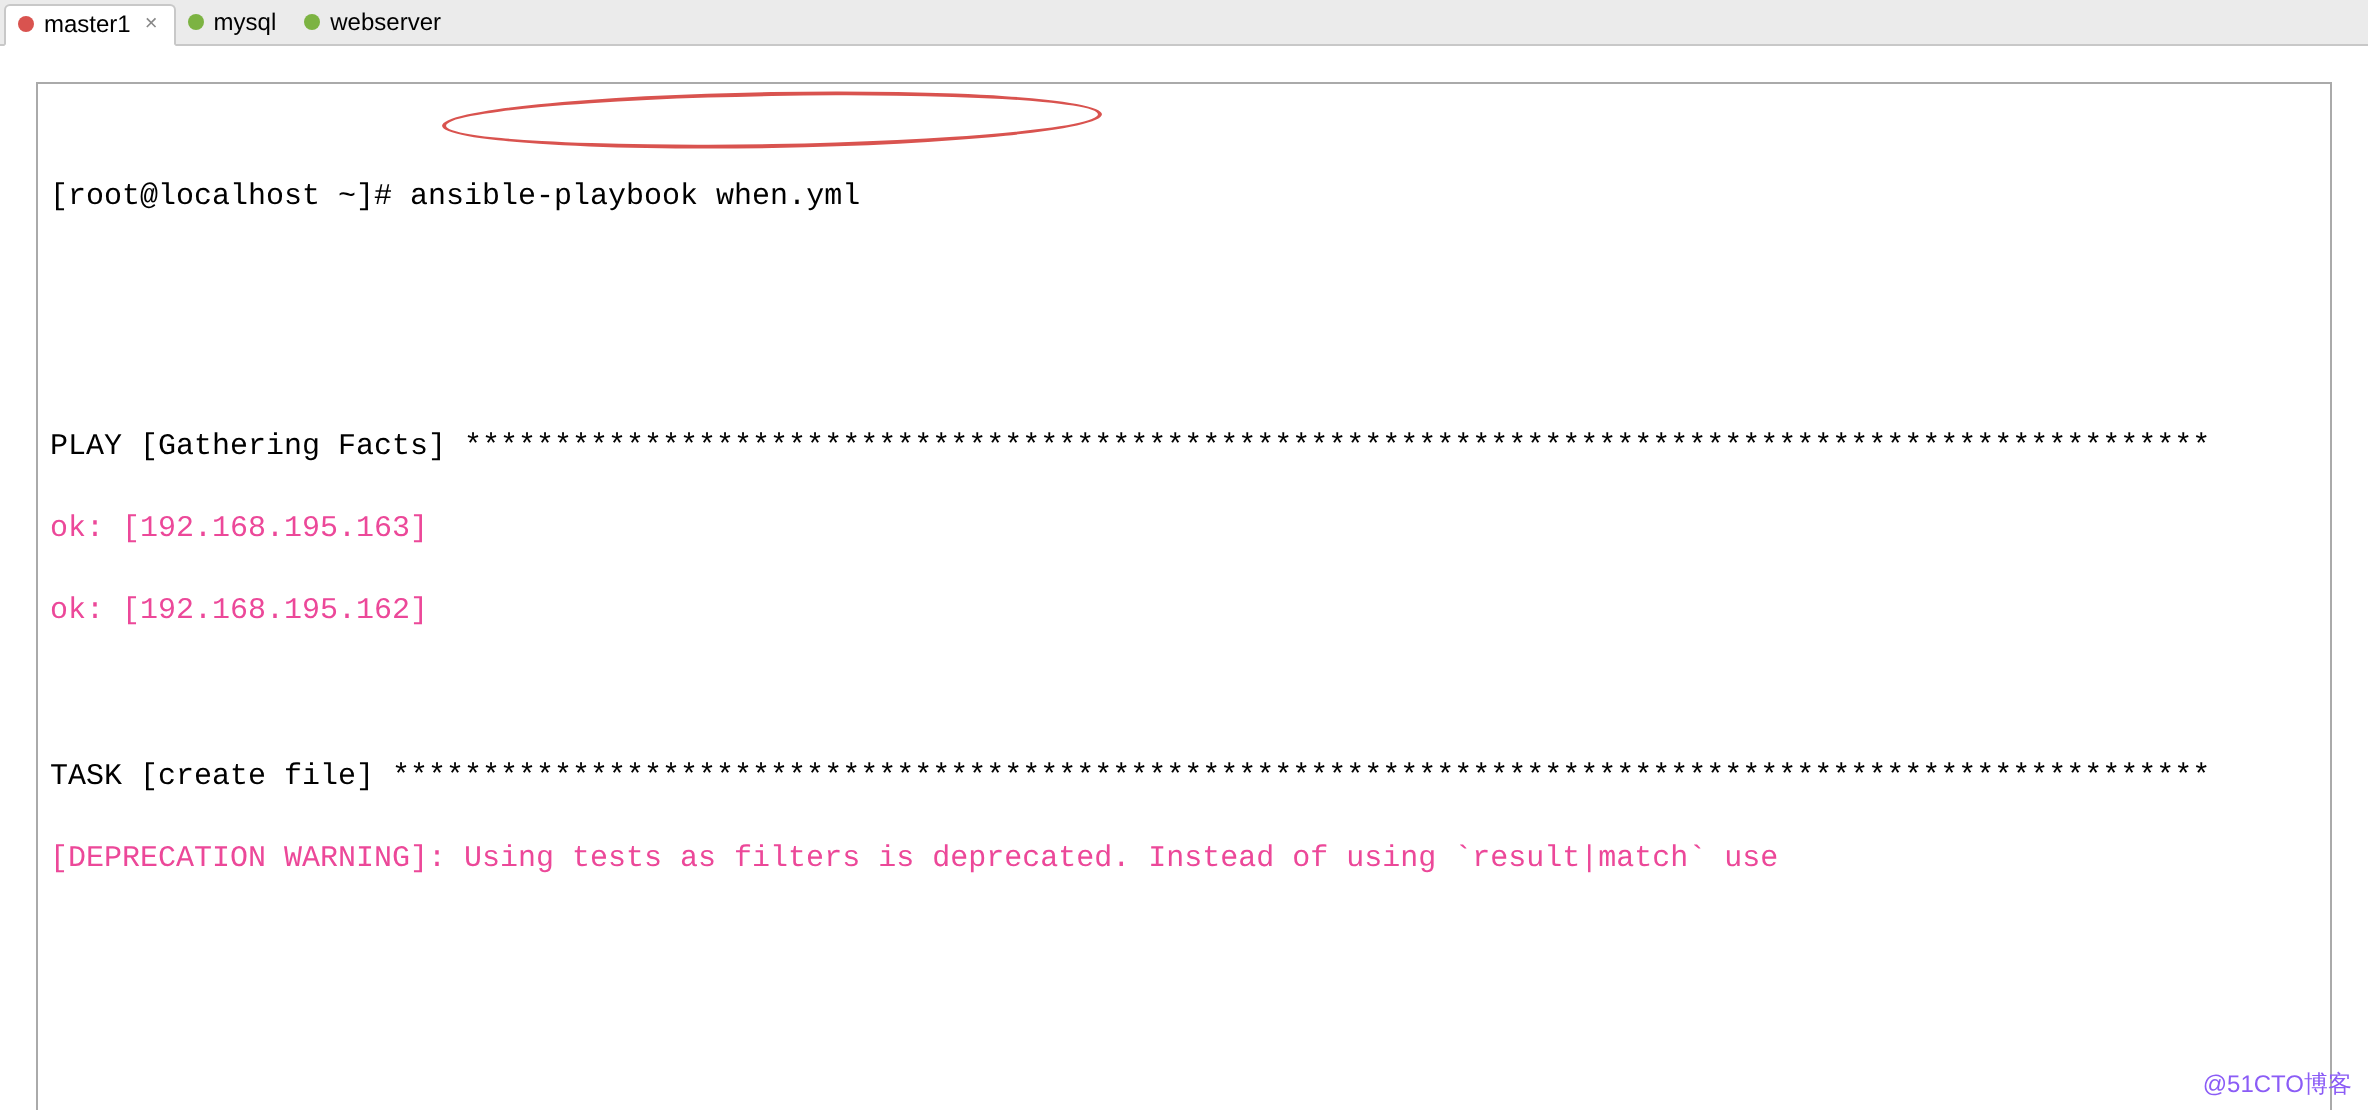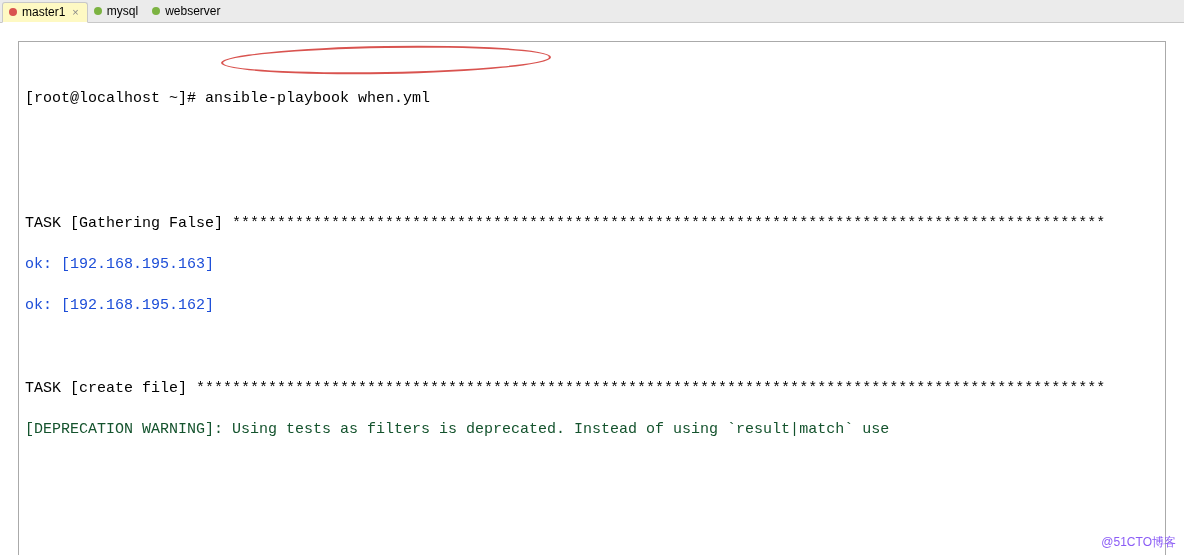--- a/index.html
+++ b/index.html
@@ -24,21 +24,21 @@
   }
   .tab {
     display: flex;
     align-items: center;
     padding: 2px 8px 2px 6px;
     gap: 5px;
     height: 21px;
     cursor: default;
   }
   .tab.active {
-    background: #fef9c3;
+    background: #ffffff;
     border: 1px solid #c8c8c8;
     border-bottom: 1px solid #ffffff;
     border-radius: 3px 3px 0 0;
     position: relative;
     top: 1px;
   }
   .status-dot {
     width: 8px;
     height: 8px;
     border-radius: 50%;
@@ -56,22 +56,22 @@
     line-height: 1.38;
     white-space: pre;
     position: relative;
     border: 1px solid #aaa;
     margin: 18px;
     height: 528px;
     overflow: hidden;
   }
   .line { display: block; }
   .black { color: #000; }
-  .green { color: #1d4ed8; }
-  .magenta { color: #14532d; }
+  .green { color: #ec4899; }
+  .magenta { color: #ec4899; }
   .annotation {
     position: absolute;
     border: 2px solid #d9534f;
     border-radius: 50%;
     width: 330px;
     height: 28px;
     left: 202px;
     top: 4px;
     pointer-events: none;
     transform: rotate(-1deg);
@@ -102,21 +102,21 @@
     <span class="status-dot dot-green"></span>
     <span>webserver</span>
   </div>
 </div>
 
 <div class="terminal">
 <div class="annotation"></div>
 <span class="line black"><span>[root@localhost ~]# </span><span>ansible-playbook when.yml</span></span>
 <span class="line">&nbsp;</span>
 <span class="line">&nbsp;</span>
-<span class="line black">TASK [Gathering False] *************************************************************************************************</span>
+<span class="line black">PLAY [Gathering Facts] *************************************************************************************************</span>
 <span class="line green">ok: [192.168.195.163]</span>
 <span class="line green">ok: [192.168.195.162]</span>
 <span class="line">&nbsp;</span>
 <span class="line black">TASK [create file] *****************************************************************************************************</span>
 <span class="line magenta">[DEPRECATION WARNING]: Using tests as filters is deprecated. Instead of using `result|match` use </span>
 
 
 
 
 

